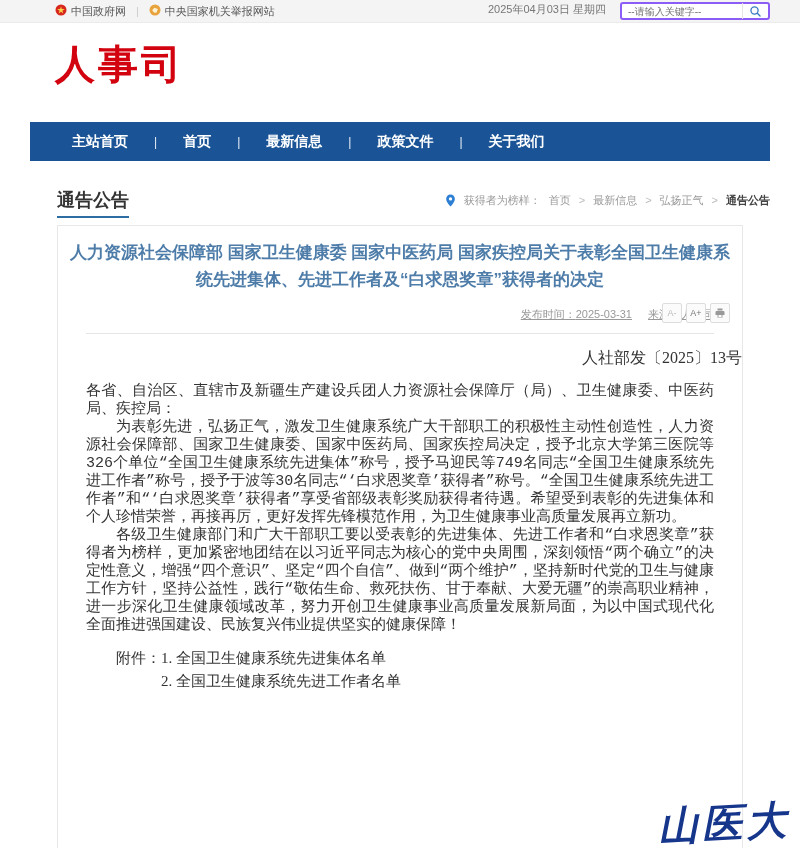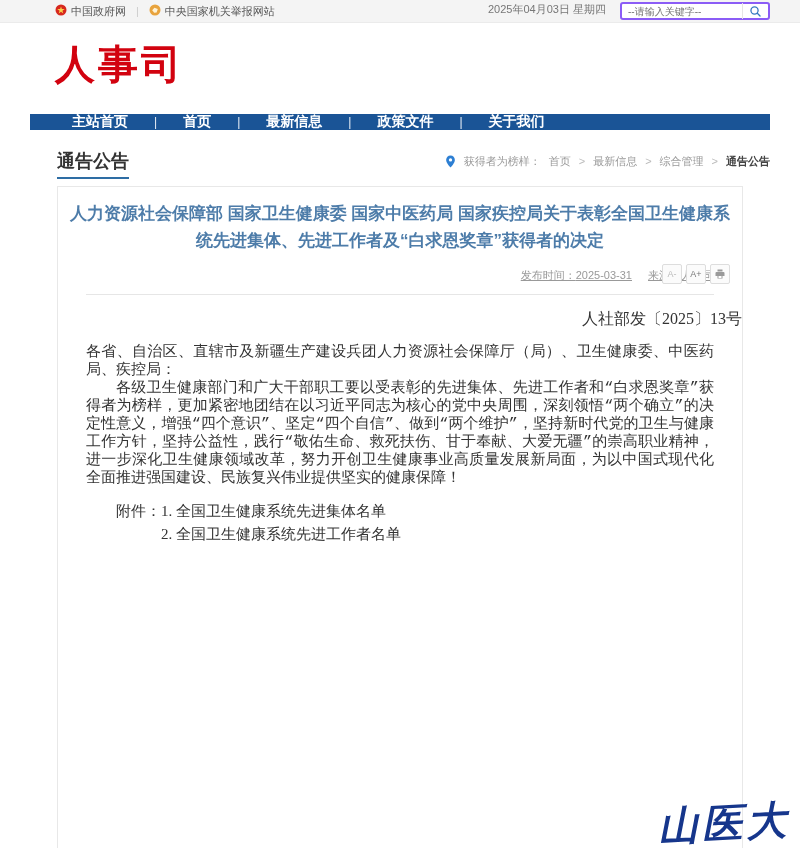--- a/index.html
+++ b/index.html
@@ -30,21 +30,21 @@
   .search-btn {
     width:26px; height:16px; display:flex; align-items:center; justify-content:center;
     background:transparent; border:none; border-left:1px solid #e5e5e5; cursor:pointer;
   }
   
   .header { height:83px; display:flex; align-items:center; background:#fff; }
   .header-inner { width:740px; margin:0 auto; padding-left:25px; }
   .logo { font-size:40px; font-weight:bold; color:#d2020f; letter-spacing:3px; }
   
   .nav {
-    width:740px; margin:8px auto; height:16px; background:#1a5496;
+    width:740px; margin:16px auto; height:39px; background:#1a5496;
     display:flex; align-items:center; padding-left:16px;
   }
   .nav-item {
     color:#fff; font-size:14px; font-weight:bold; padding:0 26px;
     cursor:pointer; white-space:nowrap;
   }
   .nav-sep { color:#e8eef6; font-size:12px; }
   
   .crumb-row {
     width:740px; margin:0 auto; height:46px; display:flex;
@@ -174,21 +174,21 @@
         <svg width="11" height="13" viewBox="0 0 24 28">
             <path d="M12 1C6.5 1 2.5 5.2 2.5 10.5 2.5 17.5 12 27 12 27s9.5-9.5 9.5-16.5C21.5 5.2 17.5 1 12 1z" fill="#2d7fd3"></path>
             <circle cx="12" cy="10.5" r="3.6" fill="#fff"></circle>
           </svg>
       </span>
       <span>获得者为榜样：</span>
       <span class="crumb">首页</span>
       <span class="crumb-sep">&gt;</span>
       <span class="crumb">最新信息</span>
       <span class="crumb-sep">&gt;</span>
-      <span class="crumb">综合管理</span>
+      <span class="crumb">弘扬正气</span>
       <span class="crumb-sep">&gt;</span>
       <span class="crumb current">通告公告</span>
     </span>
   </div>
 
   <div class="content-box">
     <h1 class="article-title">人力资源社会保障部 国家卫生健康委 国家中医药局 国家疾控局关于表彰全国卫生健康系统先进集体、先进工作者及“白求恩奖章”获得者的决定</h1>
 
     <div class="pub-row">
       <span>发布时间：</span><span>2025-03-31</span><span class="gap"></span><span>来源：</span><span>人事司</span>
@@ -206,20 +206,21 @@
         </span>
       </span>
     </div>
 
     <div class="divider"></div>
 
     <div class="doc-number">人社部发〔2025〕13号</div>
 
     <div class="body-text">
       <p>各省、自治区、直辖市及新疆生产建设兵团人力资源社会保障厅（局）、卫生健康委、中医药局、疾控局：</p>
+      <p class="indent">为表彰先进，弘扬正气，激发卫生健康系统广大干部职工的积极性主动性创造性，人力资源社会保障部、国家卫生健康委、国家中医药局、国家疾控局决定，授予北京大学第三医院等326个单位“全国卫生健康系统先进集体”称号，授予马迎民等749名同志“全国卫生健康系统先进工作者”称号，授予于波等30名同志“‘白求恩奖章’获得者”称号。“全国卫生健康系统先进工作者”和“‘白求恩奖章’获得者”享受省部级表彰奖励获得者待遇。希望受到表彰的先进集体和个人珍惜荣誉，再接再厉，更好发挥先锋模范作用，为卫生健康事业高质量发展再立新功。</p>
       <p class="indent">各级卫生健康部门和广大干部职工要以受表彰的先进集体、先进工作者和“白求恩奖章”获得者为榜样，更加紧密地团结在以习近平同志为核心的党中央周围，深刻领悟“两个确立”的决定性意义，增强“四个意识”、坚定“四个自信”、做到“两个维护”，坚持新时代党的卫生与健康工作方针，坚持公益性，践行“敬佑生命、救死扶伤、甘于奉献、大爱无疆”的崇高职业精神，进一步深化卫生健康领域改革，努力开创卫生健康事业高质量发展新局面，为以中国式现代化全面推进强国建设、民族复兴伟业提供坚实的健康保障！</p>
     </div>
 
     <div class="attachments">
       <span class="attach-label">附件：</span>
       <span class="attach-items">
         <div>1. 全国卫生健康系统先进集体名单</div>
         <div>2. 全国卫生健康系统先进工作者名单</div>
 
       </span>

